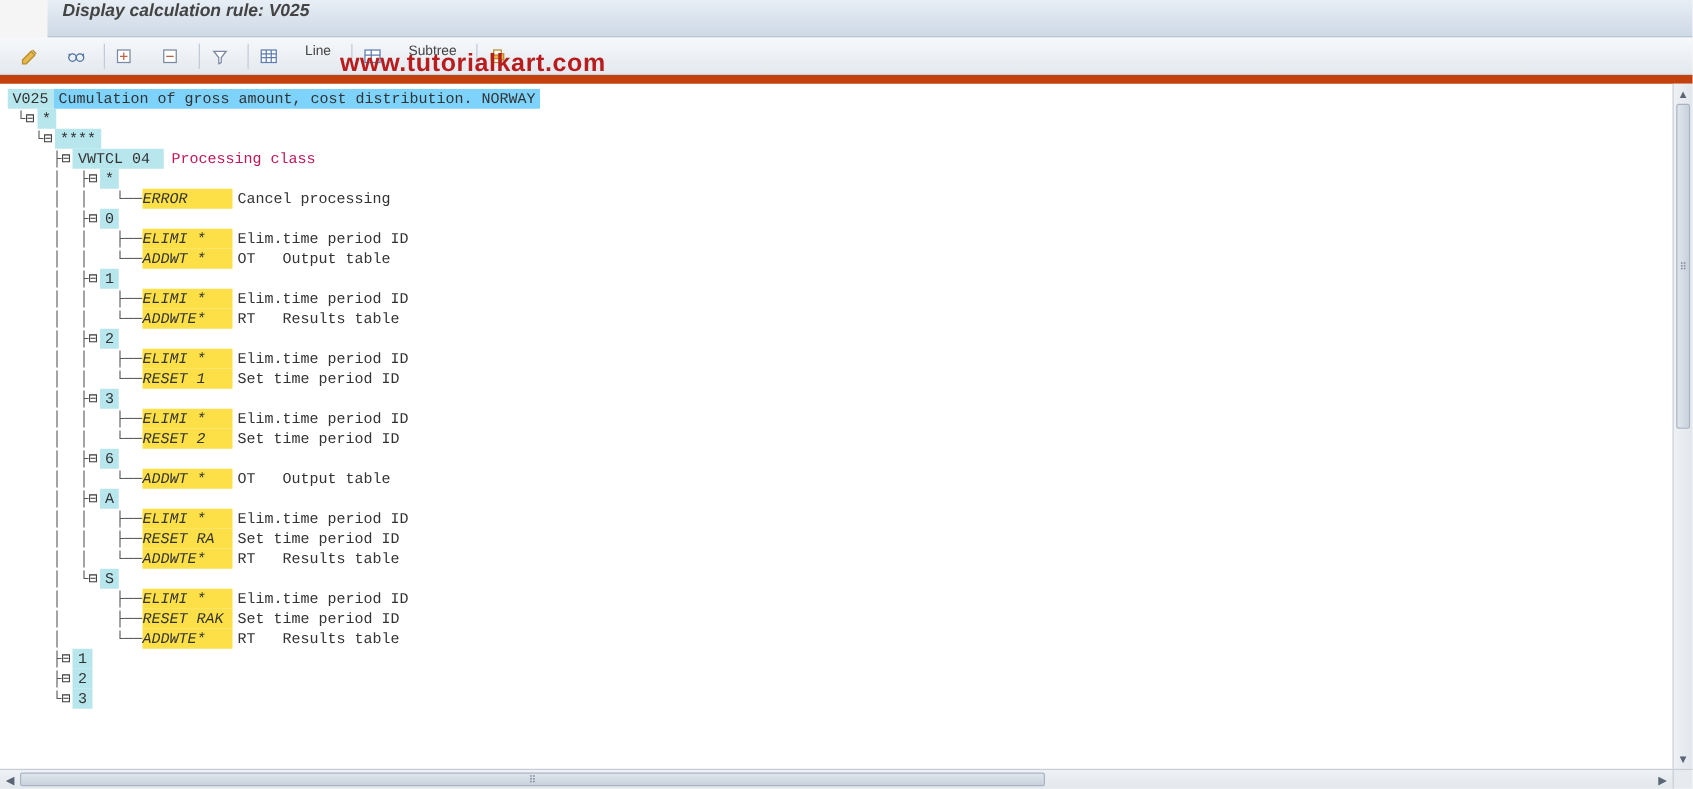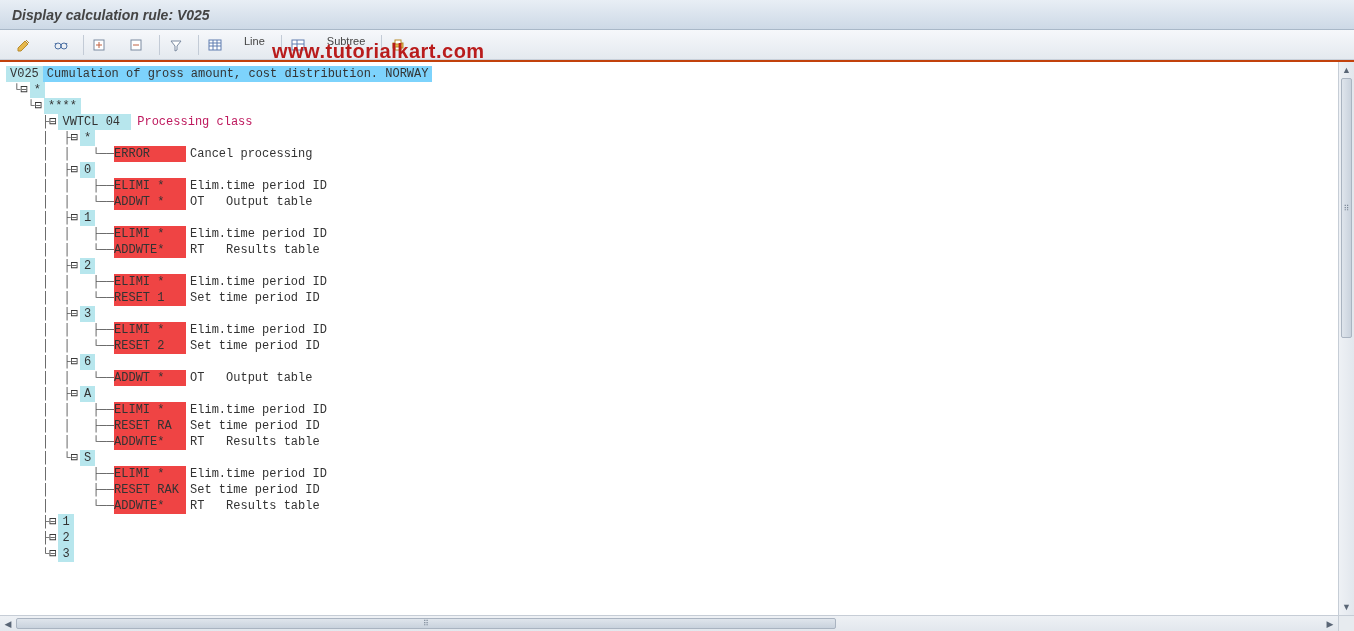--- a/index.html
+++ b/index.html
@@ -1,24 +1,25 @@
 <!DOCTYPE html>
 <html><head>
 <meta charset="utf-8">
 <style>
   * { box-sizing: border-box; }
   html, body { margin:0; padding:0; width:1354px; height:631px; font-family: Arial, sans-serif; font-size:12px; background:#f5f5f5; overflow:hidden; }
   .titlebar {
     height:30px;
     background: linear-gradient(to bottom, #e8eef5 0%, #cdd9e6 100%);
     border-bottom:1px solid #a9b8c8;
-    display:flex; align-items:center;
+    display:flex; align-items:flex-start;
     padding:0 12px;
     font-weight:bold; font-style:italic; font-size:14px;
     color:#444;
+    margin-left:38px;
   }
   .toolbar {
     height:30px;
     background: linear-gradient(to bottom, #f6f8fb 0%, #e4e9ef 100%);
     border-bottom:1px solid #c8d0da;
     display:flex; align-items:center;
     padding:0 10px;
     gap:4px;
   }
   .toolbar .btn {
@@ -33,21 +34,21 @@
   .toolbar .group.sep { border-left:1px solid #c3cbd6; margin-left:4px; padding-left:6px; }
   .toolbar .label { font-size:11px; color:#444; padding:0 4px 0 2px; }
   .watermark {
     position:absolute; left:272px; top:40px;
     font-size:20px; font-weight:bold; color:#b91c1c; letter-spacing:0.5px;
     pointer-events:none; user-select:none;
   }
   .content-wrap {
     position:absolute; top:60px; left:0; right:0; bottom:0;
     background:#fff;
-    border-top:2px solid #c2410c;
+    border-top:7px solid #c2410c;
   }
   .scrollbar-v {
     position:absolute; top:0; right:0; bottom:16px; width:16px;
     background:linear-gradient(to right,#eef1f5,#e2e7ed);
     border-left:1px solid #c6cdd6;
     display:flex; flex-direction:column; justify-content:space-between; align-items:center;
   }
   .scrollbar-v .thumb {
     position:absolute; top:16px; left:2px; right:2px; height:260px;
     background:linear-gradient(to right,#dfe5ec,#c9d2dd);
@@ -92,21 +93,21 @@
   }
   .chip {
     display:inline-block;
     padding:0 4px;
     border-radius:0;
   }
   .chip.cyan { background:#b7e6ed; }
   .chip.yellow { background:#7dd3fc; }
   .chip.sub { background:#b7e6ed; min-width:10px; }
   .desc { padding-left:6px; color:#be185d; }
-  .op { display:inline-block; background:#ef4444; min-width:72px; }
+  .op { display:inline-block; background:#fde047; min-width:72px;font-style:italic; }
   .opdesc { padding-left:4px; }
   
   .ico { display:inline-block; width:16px; height:16px; }
   .ico svg { width:16px; height:16px; display:block; }
 </style>
 </head>
 <body>
 
 <div class="titlebar">
   <span>Display calculation rule: V025</span>

